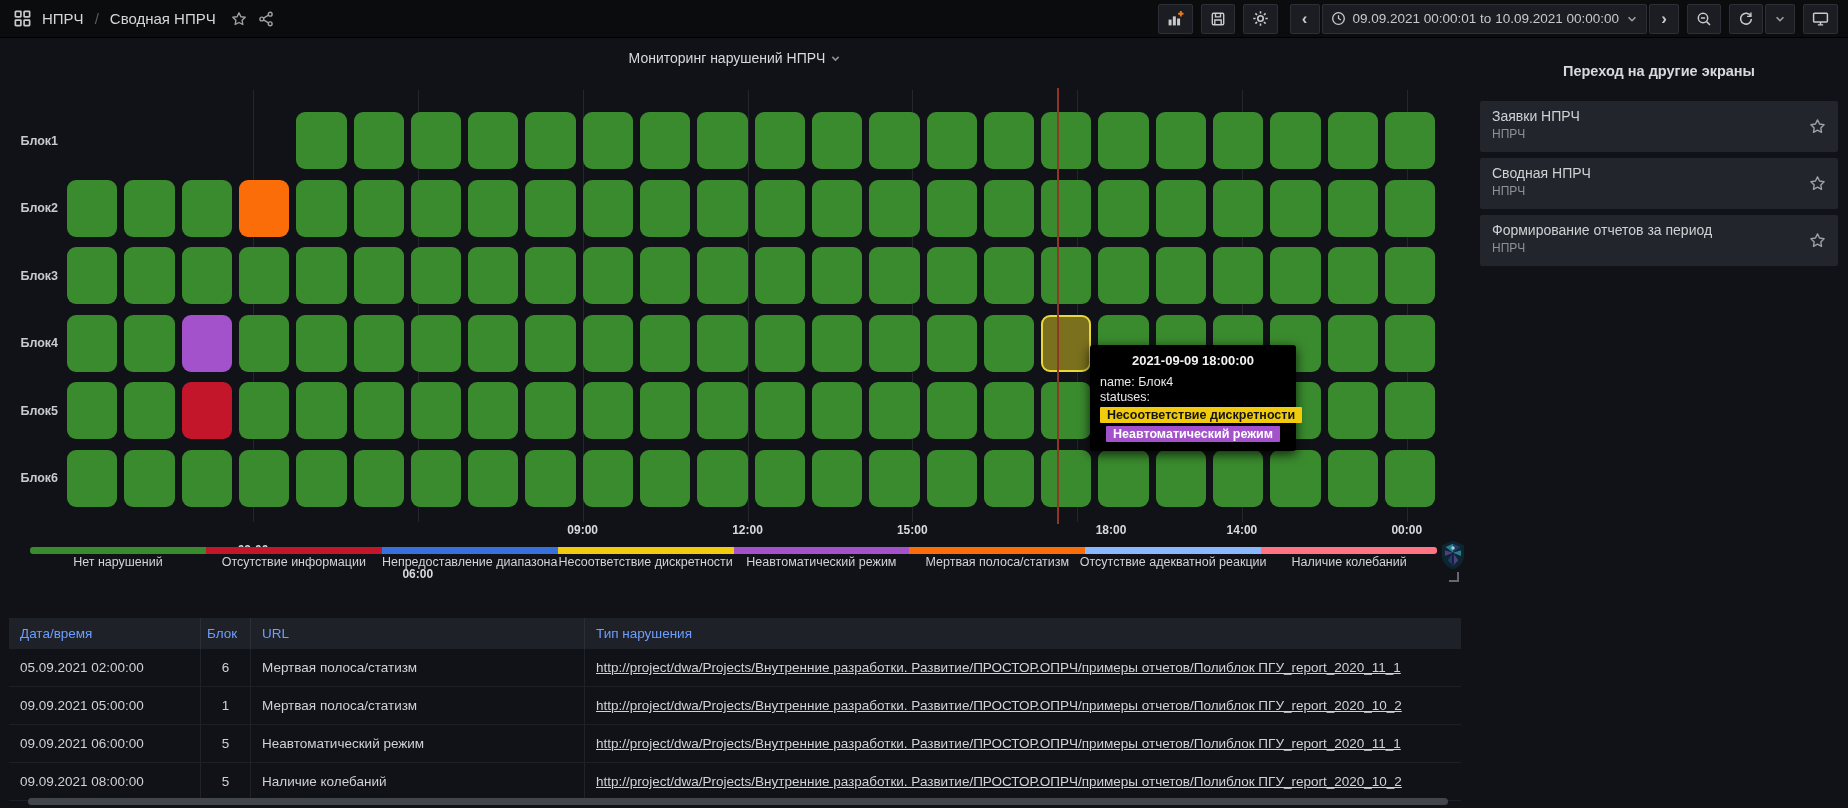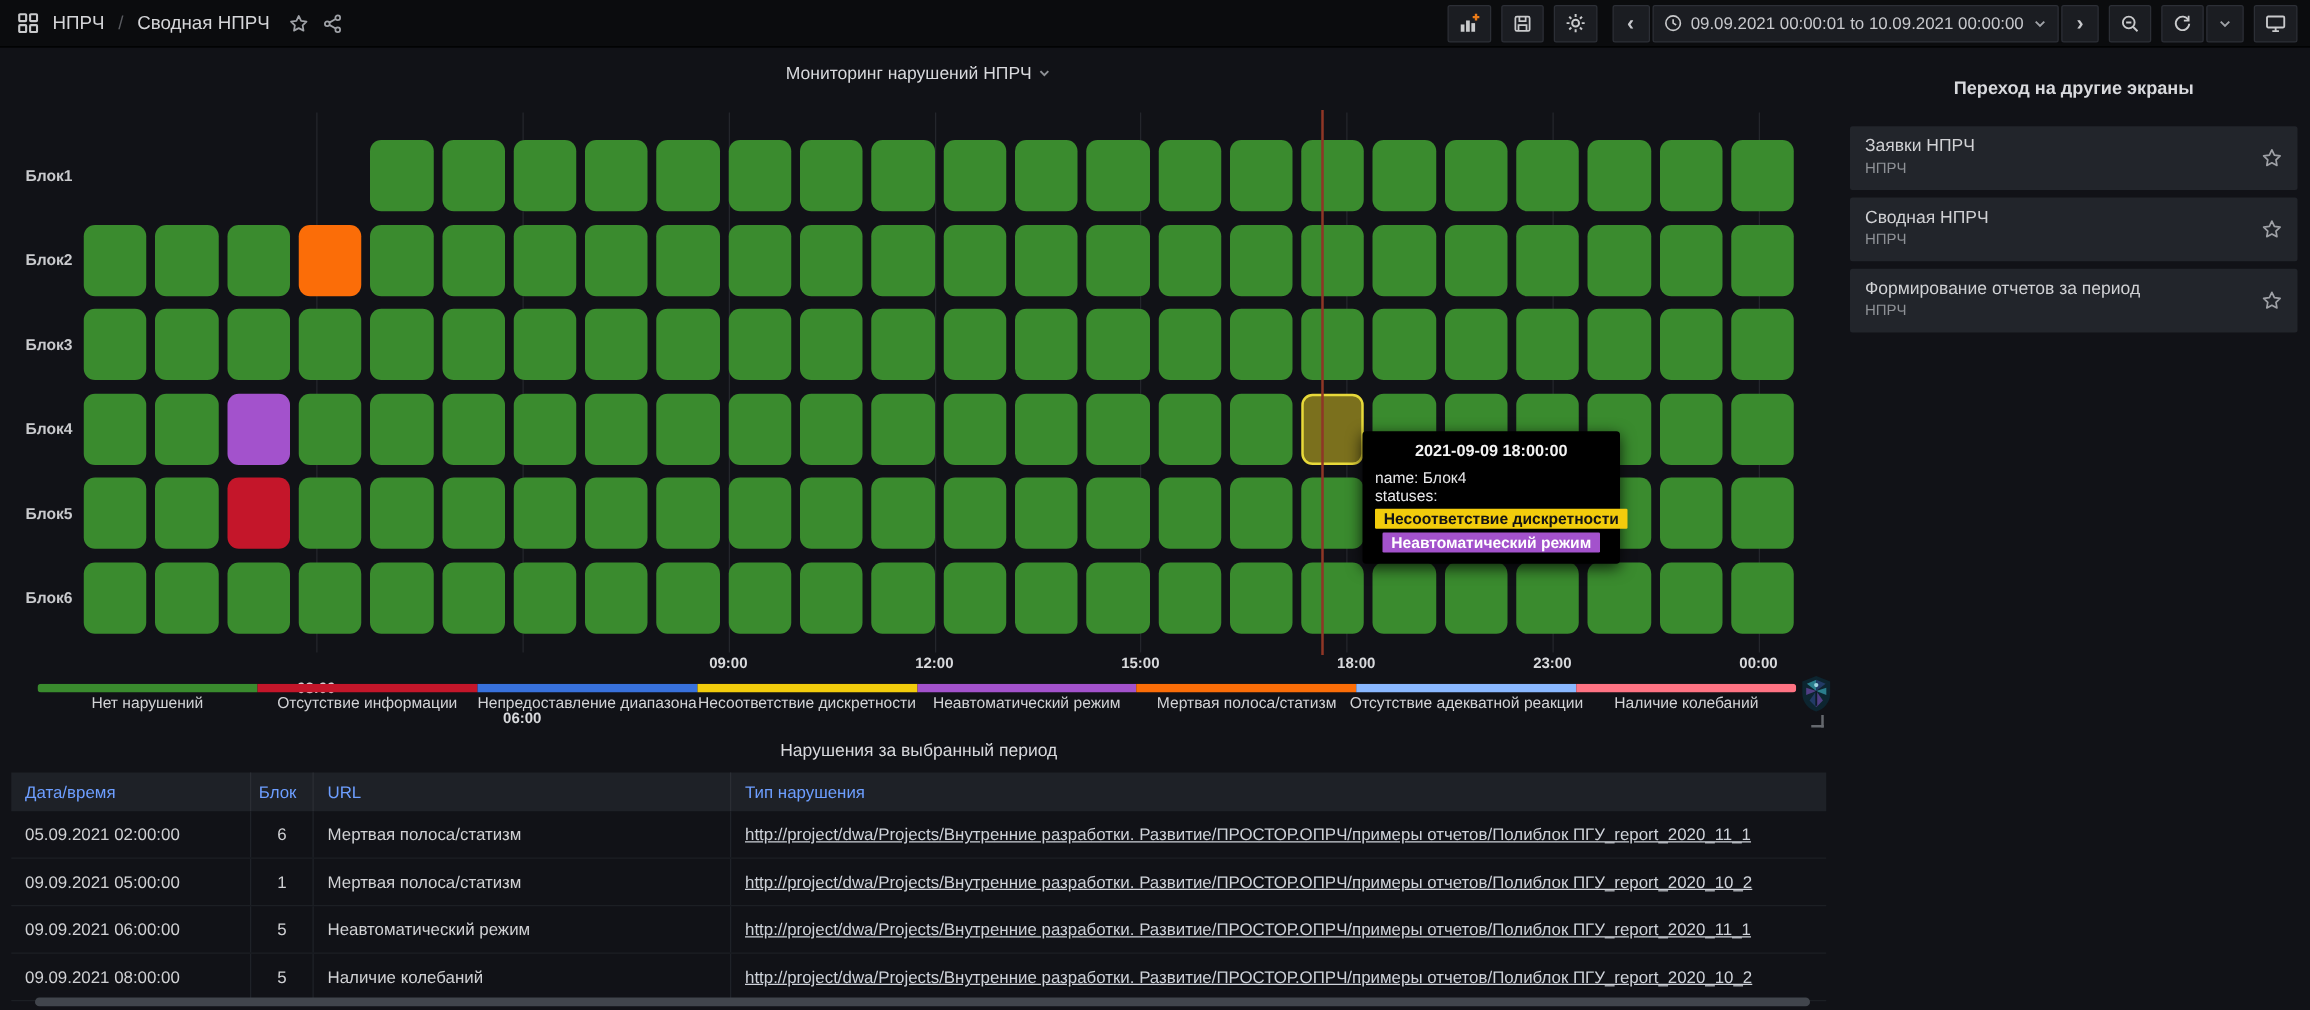--- a/index.html
+++ b/index.html
@@ -205,23 +205,23 @@
         <div class="xlab" style="left: 245px; margin-top: 20px;">03:00</div>
         <div class="gridline" style="left: 409.8px;"></div>
         <div class="xlab" style="left: 409.8px; margin-top: 44px;">06:00</div>
         <div class="gridline" style="left: 574.7px;"></div>
         <div class="xlab" style="left: 574.7px;">09:00</div>
         <div class="gridline" style="left: 739.5px;"></div>
         <div class="xlab" style="left: 739.5px;">12:00</div>
         <div class="gridline" style="left: 904.3px;"></div>
         <div class="xlab" style="left: 904.3px;">15:00</div>
         <div class="gridline" style="left: 1069.1px;"></div>
-        <div class="xlab" style="left: 1077px;">18:00</div>
+        <div class="xlab" style="left: 1103px;">18:00</div>
         <div class="gridline" style="left: 1233.9px;"></div>
-        <div class="xlab" style="left: 1233.9px;">23:00</div>
+        <div class="xlab" style="left: 1233.9px;">14:00</div>
         <div class="gridline" style="left: 1398.8px;"></div>
         <div class="xlab" style="left: 1398.8px;">00:00</div>
         <div class="row-label" style="top: 66px;">Блок1</div>
         <div class="cell" style="left: 288.2px; top: 66px; background: rgb(58, 139, 46);"></div>
         <div class="cell" style="left: 345.5px; top: 66px; background: rgb(58, 139, 46);"></div>
         <div class="cell" style="left: 402.8px; top: 66px; background: rgb(58, 139, 46);"></div>
         <div class="cell" style="left: 460.1px; top: 66px; background: rgb(58, 139, 46);"></div>
         <div class="cell" style="left: 517.4px; top: 66px; background: rgb(58, 139, 46);"></div>
         <div class="cell" style="left: 574.7px; top: 66px; background: rgb(58, 139, 46);"></div>
         <div class="cell" style="left: 632px; top: 66px; background: rgb(58, 139, 46);"></div>
@@ -404,23 +404,20 @@
       <div class="tt-line">name: Блок4</div>
       <div class="tt-line">statuses:</div>
       <div id="tt-badges">
           <div class="tt-badge" style="background: rgb(242, 204, 12); color: rgb(20, 20, 20);">Несоответствие дискретности</div>
           <div class="tt-badge" style="background: rgb(163, 82, 204); color: rgb(255, 255, 255);">Неавтоматический режим</div>
         </div>
     </div>
   </section>
 
   <section class="table-panel">
-    <div class="panel-title" style="top:2px">
-      <span>Нарушения за выбранный период</span>
-    </div>
     <div class="tbl">
       <div class="tbl-header" id="tbl-header">
           <div class="th">Дата/время</div>
           <div class="th center">Блок</div>
           <div class="th">URL</div>
           <div class="th">Тип нарушения</div>
         </div>
       <div id="tbl-body">
           <div class="tbl-row">
             <div class="td">05.09.2021 02:00:00</div>

